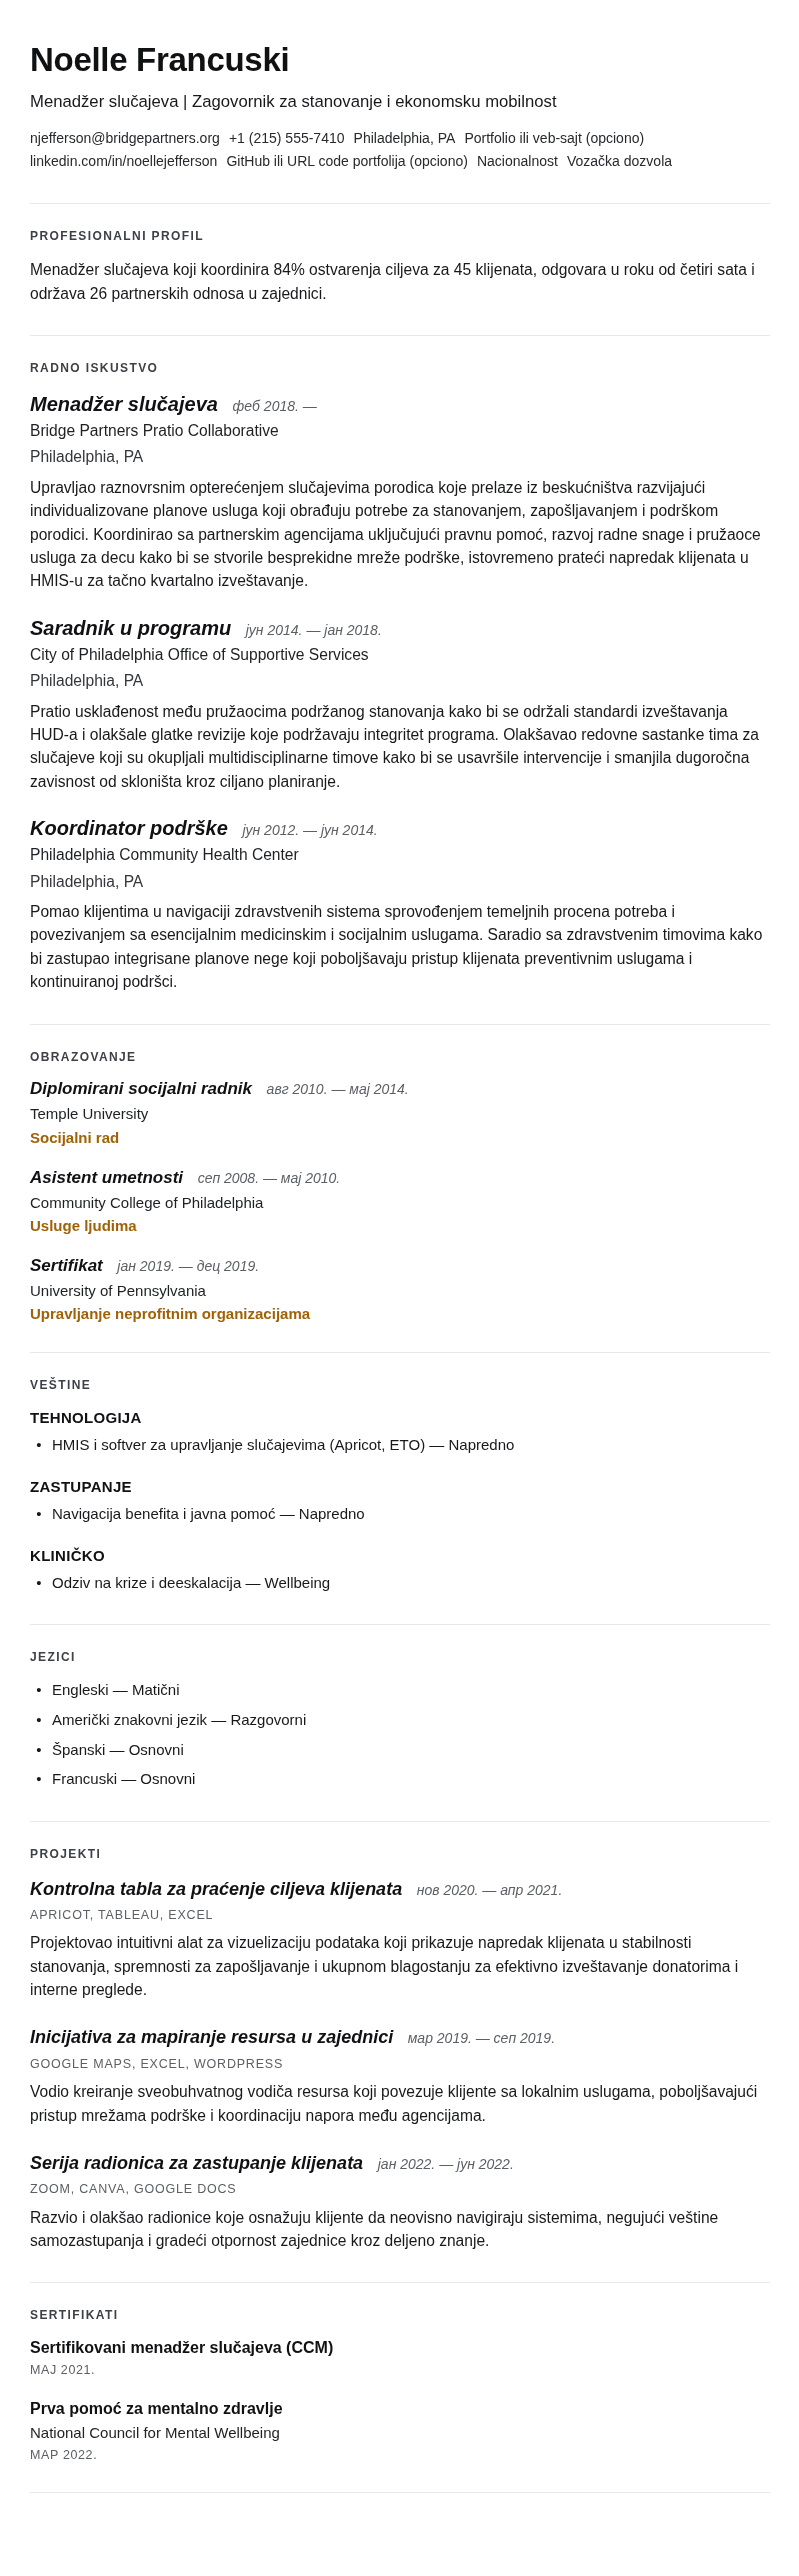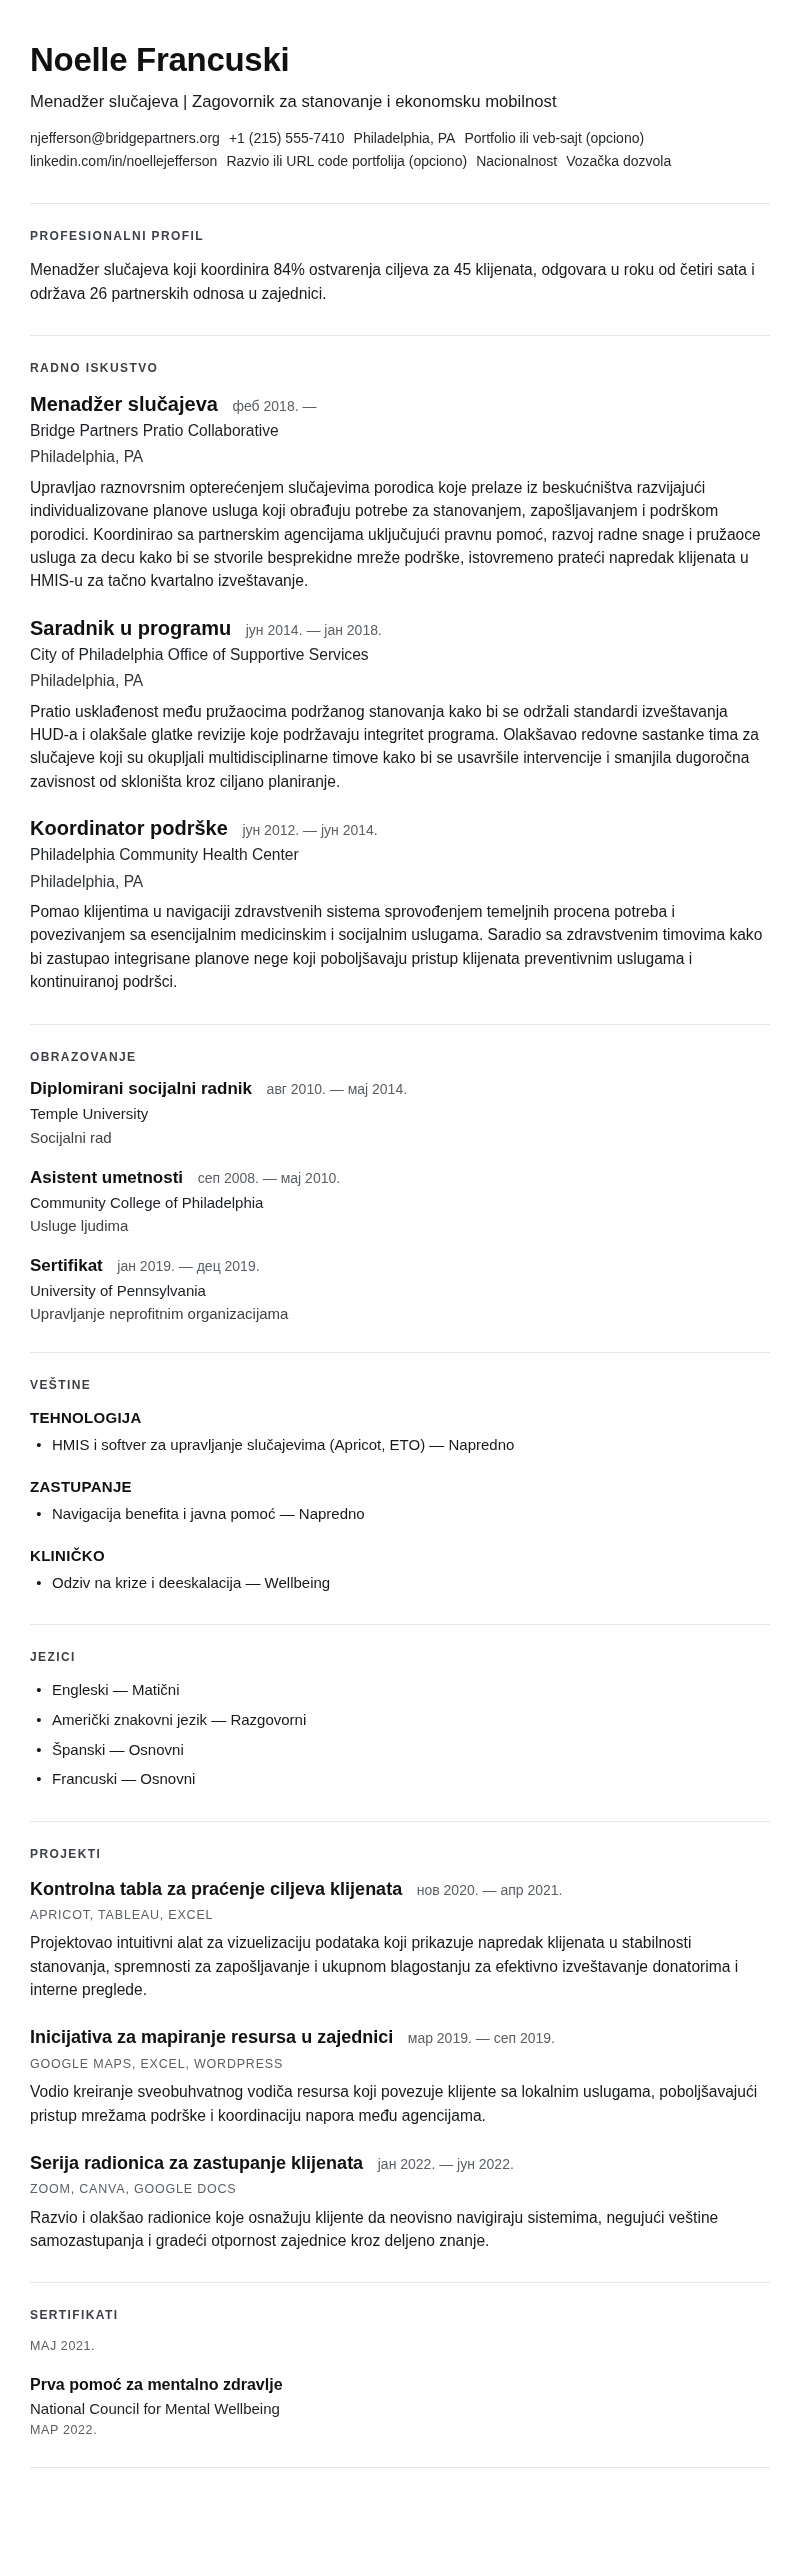--- a/index.html
+++ b/index.html
@@ -56,41 +56,42 @@
     line-height: 1.5;
     color: #17191c;
   }
   .profile-text { margin-top: 15.6px; }
 
   .title-row {
     display: flex;
     align-items: baseline;
     gap: 14.6px;
     flex-wrap: wrap;
+    font-style: italic;
   }
   .dates {
     font-size: 14px;
     color: #5b6066;
     white-space: nowrap;
   }
 
   
   .job { margin-top: 24px; }
   .job:first-of-type { margin-top: 17.7px; }
   .job-title { font-size: 20px; font-weight: 700; color: #101113; }
   .job-company { margin-top: 6.2px; font-size: 15.6px; color: #1d2024; }
   .job-location { margin-top: 8.3px; font-size: 15.6px; color: #33373c; }
   .job-desc { margin-top: 9.4px; }
 
   
   .edu { margin-top: 22px; }
   .edu:first-of-type { margin-top: 15.6px; }
   .edu-degree { font-size: 17px; font-weight: 700; color: #101113; }
   .edu-school { margin-top: 6.2px; font-size: 15px; color: #1d2024; }
-  .edu-field { margin-top: 6.2px; font-size: 15px; color: #404040; }
+  .edu-field { margin-top: 6.2px; font-size: 15px; color: #a16207; font-weight: bold; }
 
   
   .skill-group { margin-top: 21px; }
   .skill-group:first-of-type { margin-top: 16.7px; }
   .skill-cat {
     font-size: 15px;
     font-weight: 700;
     letter-spacing: 0.3px;
     color: #101113;
     text-transform: uppercase;
@@ -148,21 +149,21 @@
     <div class="headline">Menadžer slučajeva | Zagovornik za stanovanje i ekonomsku mobilnost</div>
     <div class="contact">
       <div class="contact-line">
         <span class="contact-item">njefferson@bridgepartners.org</span>
         <span class="contact-item">+1 (215) 555-7410</span>
         <span class="contact-item">Philadelphia, PA</span>
         <span class="contact-item">Portfolio ili veb-sajt (opciono)</span>
       </div>
       <div class="contact-line">
         <span class="contact-item">linkedin.com/in/noellejefferson</span>
-        <span class="contact-item">Razvio ili URL code portfolija (opciono)</span>
+        <span class="contact-item">GitHub ili URL code portfolija (opciono)</span>
         <span class="contact-item">Nacionalnost</span>
         <span class="contact-item">Vozačka dozvola</span>
       </div>
     </div>
   </header>
 
   <section class="section">
     <h2 class="section-heading">PROFESIONALNI PROFIL</h2>
     <p class="body-text profile-text">Menadžer slučajeva koji koordinira 84% ostvarenja ciljeva za 45 klijenata, odgovara u roku od četiri sata i održava 26 partnerskih odnosa u zajednici.</p>
   </section>
@@ -296,20 +297,21 @@
       </div>
       <div class="project-tools">ZOOM, CANVA, GOOGLE DOCS</div>
       <p class="body-text project-desc">Razvio i olakšao radionice koje osnažuju klijente da neovisno navigiraju sistemima, negujući veštine samozastupanja i gradeći otpornost zajednice kroz deljeno znanje.</p>
     </article>
   </section>
 
   <section class="section">
     <h2 class="section-heading">SERTIFIKATI</h2>
 
     <article class="cert">
+      <h3 class="cert-title">Sertifikovani menadžer slučajeva (CCM)</h3>
       <div class="cert-date">МАЈ 2021.</div>
     </article>
 
     <article class="cert">
       <h3 class="cert-title">Prva pomoć za mentalno zdravlje</h3>
       <div class="cert-issuer">National Council for Mental Wellbeing</div>
       <div class="cert-date">МАР 2022.</div>
     </article>
   </section>
 

